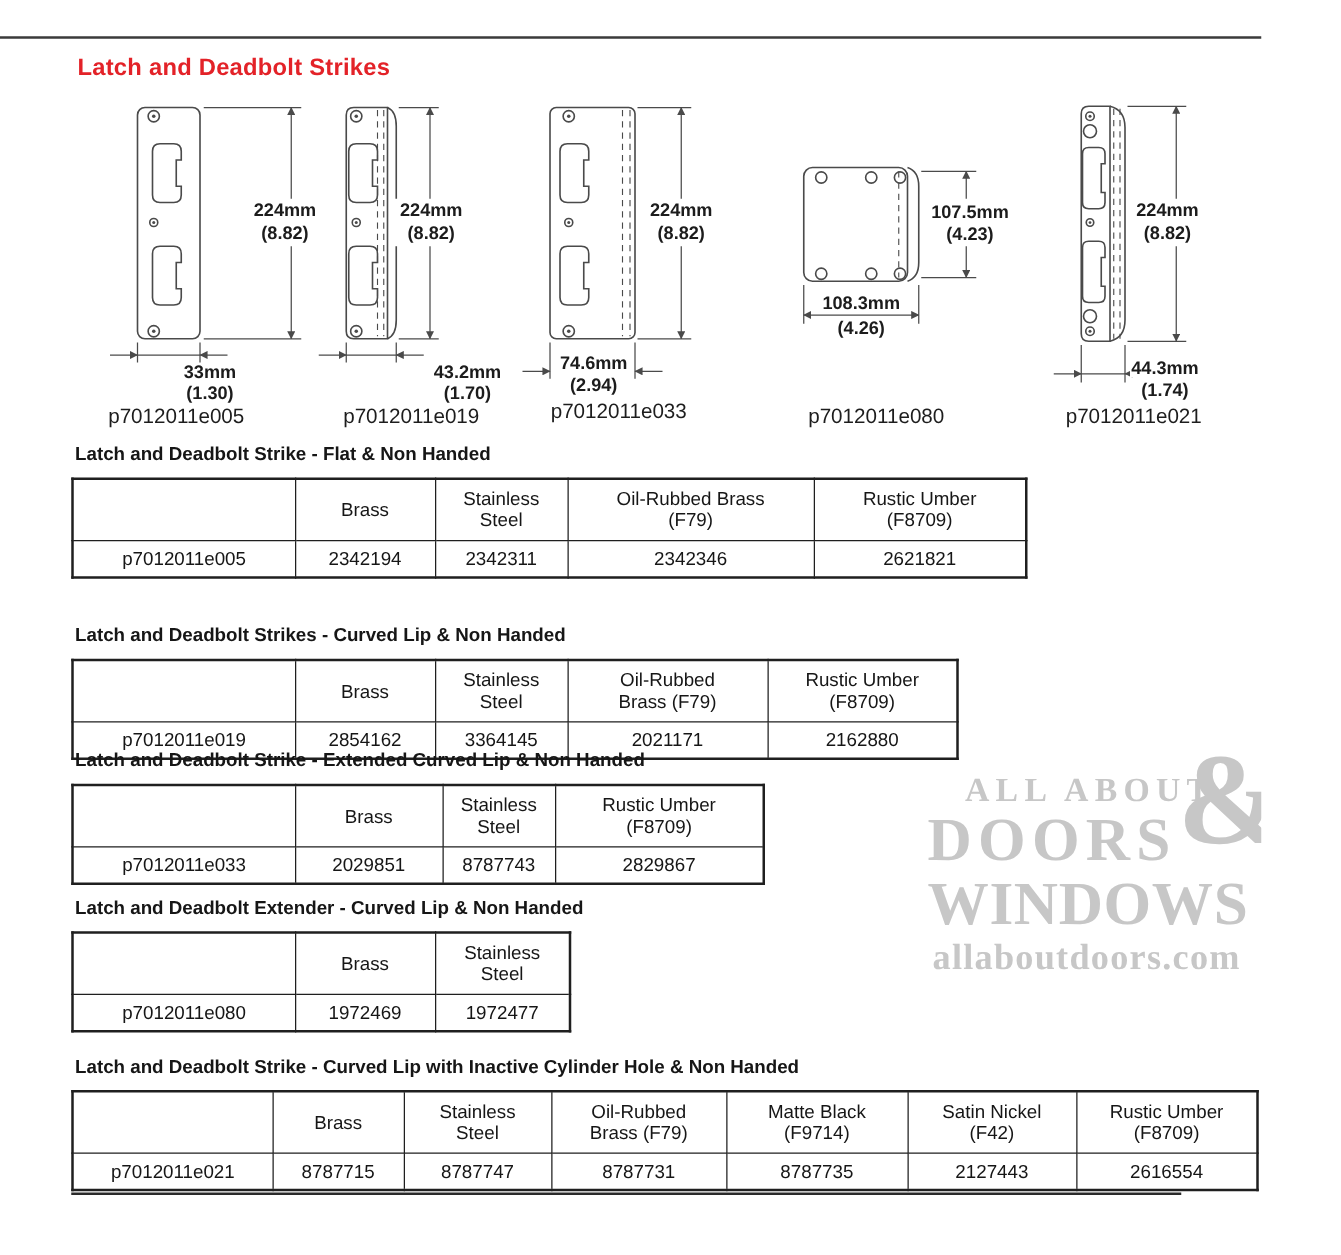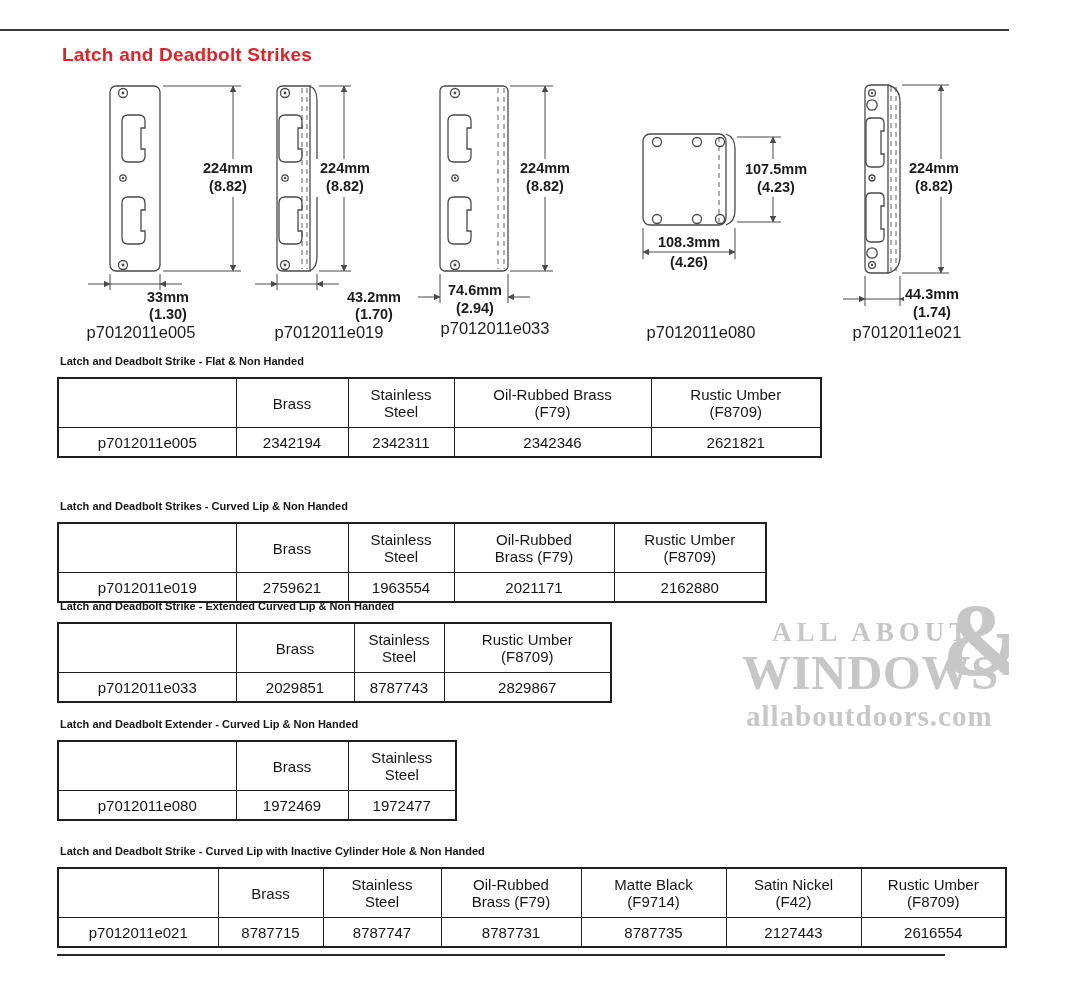--- a/index.html
+++ b/index.html
@@ -11,21 +11,21 @@
   .bottom-rule { position:absolute; left:57px; top:954px; width:888px; height:2px; background:#2a2a2a; }
   .page-title {
     position:absolute; left:62px; top:44px; margin:0;
     font-size:19px; font-weight:bold; color:#e32228; letter-spacing:0.2px;
   }
   .diagrams { position:absolute; left:0; top:75px; }
   .diagrams text { font-family:"Liberation Sans", sans-serif; }
   .dim-label { font-size:14.5px; font-weight:bold; fill:#1c1c1c; }
   .part-label { font-size:16.5px; fill:#1d1d1d; }
   .sec { position:absolute; left:57px; }
-  .sec-heading { font-size:11px; font-weight:bold; color:#161616; margin:0 0 10px 3px; white-space:nowrap; }
+  .sec-heading { font-size:15px; font-weight:bold; color:#161616; margin:0 0 10px 3px; white-space:nowrap; }
   .parts-table { border-collapse:collapse; table-layout:fixed; border:2px solid #1f1f1f; background:#fff; }
   .parts-table th, .parts-table td {
     border:1.5px solid #1f1f1f; text-align:center; vertical-align:middle;
     font-weight:normal; font-size:15px; color:#161616; padding:2px 4px; white-space:pre-line;
     overflow:hidden;
   }
   .parts-table th { height:44px;margin-top:31px; }
   .parts-table td { height:24px; }
   .wm {
     position:absolute; left:742px; top:606px; width:295px;
@@ -199,20 +199,21 @@
       <rect x="904" y="212" width="58" height="15" fill="#fff" stroke="none"></rect>
       <text class="dim-label" x="932" y="224" text-anchor="middle" stroke="none">44.3mm</text>
       <text class="dim-label" x="932" y="242" text-anchor="middle" stroke="none">(1.74)</text>
       <text class="part-label" x="907" y="263" text-anchor="middle" stroke="none">p7012011e021</text>
     </g>
   </svg>
 
   <div class="wm">
     <div class="wm-line1">ALL ABOUT</div>
     <div class="wm-amp">&amp;</div>
+    <div class="wm-line2">DOORS</div>
     <div class="wm-line3">WINDOWS</div>
     <div class="wm-line4">allaboutdoors.com</div>
   </div>
 
   <section class="sec" style="top:355px">
       <h2 class="sec-heading">Latch and Deadbolt Strike - Flat &amp; Non Handed</h2>
       <table class="parts-table">
         <colgroup>
           <col style="width: 178px;">
           <col style="width: 112px;">
@@ -261,22 +262,22 @@
 Steel</th>
             <th>Oil-Rubbed
 Brass (F79)</th>
             <th>Rustic Umber
 (F8709)</th>
           </tr>
         </thead>
         <tbody>
           <tr>
             <td>p7012011e019</td>
-            <td>2759621</td>
-            <td>1963554</td>
+            <td>2854162</td>
+            <td>3364145</td>
             <td>2021171</td>
             <td>2162880</td>
           </tr>
         </tbody>
       </table>
     </section>
   <section class="sec" style="top:600px">
       <h2 class="sec-heading">Latch and Deadbolt Strike - Extended Curved Lip &amp; Non Handed</h2>
       <table class="parts-table">
         <colgroup>

